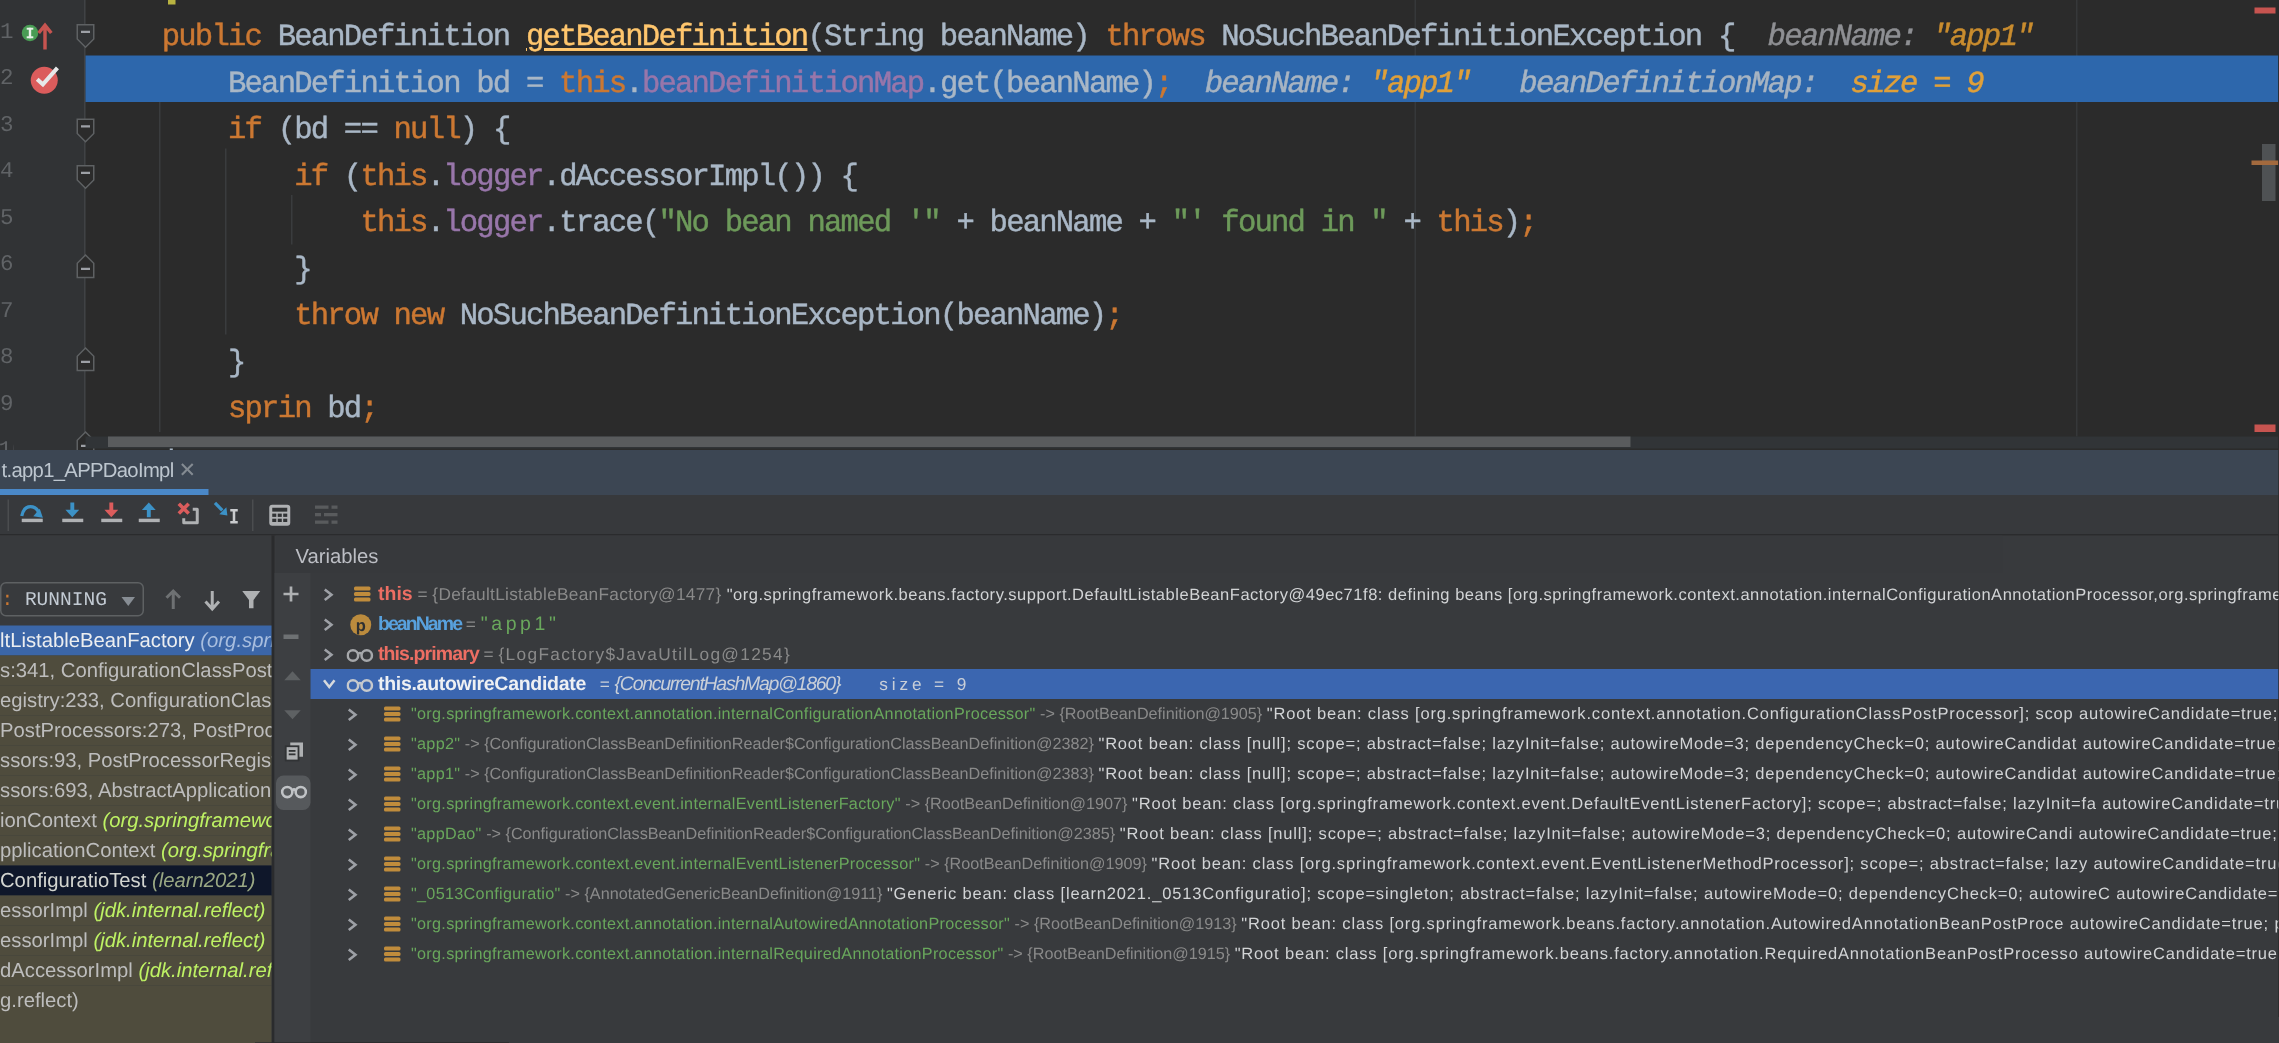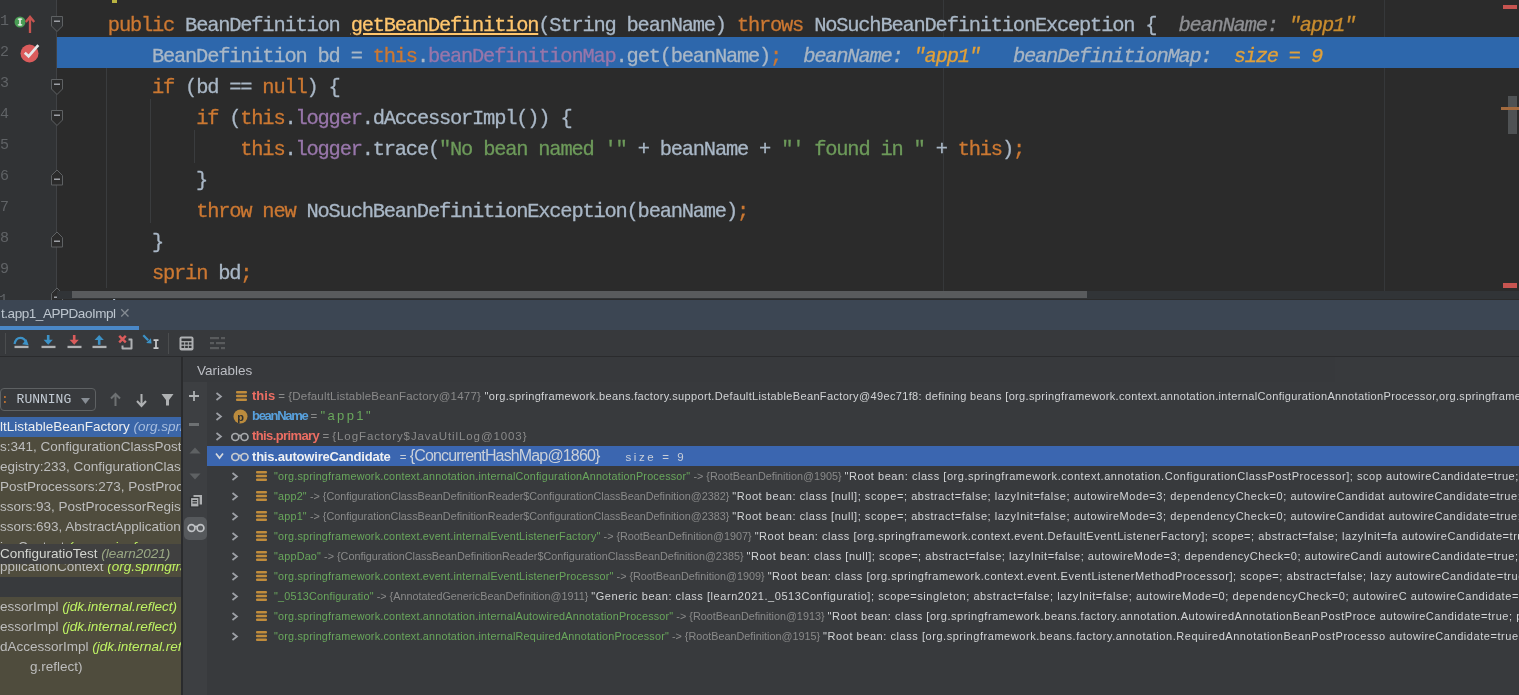--- a/index.html
+++ b/index.html
@@ -277,25 +277,25 @@
   </svg>
 
   <div class="frow" style="top:417px;background:#3b66a8;color:#eceef0;">ltListableBeanFactory <i style="color:#a8bedf;">(org.sprin</i></div>
   <div class="frow olv" style="top:437px;">s:341, ConfigurationClassPostPr</div>
   <div class="frow olv" style="top:457px;">egistry:233, ConfigurationClassP</div>
   <div class="frow olv" style="top:477px;">PostProcessors:273, PostProces</div>
   <div class="frow olv" style="top:497px;">ssors:93, PostProcessorRegistra</div>
   <div class="frow olv" style="top:517px;">ssors:693, AbstractApplicationC</div>
   <div class="frow olv" style="top:537px;">ionContext <i>(org.springframewo</i></div>
   <div class="frow olv" style="top:557px;">pplicationContext <i>(org.springfra</i></div>
-  <div class="frow" style="top:544px;background:#404040;color:#d3d5d0;">ConfiguratioTest <i style="color:#9aa884;">(learn2021)</i></div>
+  <div class="frow" style="top:577px;background:#0f172a;color:#d3d5d0;">ConfiguratioTest <i style="color:#9aa884;">(learn2021)</i></div>
   <div class="frow olv" style="top:597px;">essorImpl <i>(jdk.internal.reflect)</i></div>
   <div class="frow olv" style="top:617px;">essorImpl <i>(jdk.internal.reflect)</i></div>
   <div class="frow olv" style="top:637px;">dAccessorImpl <i>(jdk.internal.refle</i></div>
-  <div class="frow olv" style="top:657px;height:38px;padding-left:30px;">g.reflect)</div>
+  <div class="frow olv" style="top:657px;height:38px;">g.reflect)</div>
 </div>
 <div id="varrows">
   <div class="vrow" style="top:386px;">
     <svg class="chv" width="8" height="9">
         <path d="M1.5 1 L6 4.5 L1.5 8" fill="none" stroke="#9da0a6" stroke-width="1.7"></path>
       </svg>
     <svg class="ico" width="13" height="12">
         <g fill="#c08c3c">
           <rect x="1" y="1" width="11" height="2.6" rx="1"></rect>
           <rect x="1" y="4.7" width="11" height="2.6" rx="1"></rect>
@@ -318,34 +318,34 @@
     <svg class="chv" width="8" height="9">
         <path d="M1.5 1 L6 4.5 L1.5 8" fill="none" stroke="#9da0a6" stroke-width="1.7"></path>
       </svg>
     <svg class="ico gls" style="left:24px;" width="18" height="12">
         <g fill="none" stroke="#a6a8ab" stroke-width="1.7">
           <circle cx="4.3" cy="6" r="3.5"></circle>
           <circle cx="13.5" cy="6" r="3.5"></circle>
           <path d="M7.8 4.8 Q8.9 3.9 10 4.8"></path>
         </g>
       </svg>
-    <span class="txt"><span class="nred nm" style="letter-spacing:-0.6px;">this.primary</span><span class="gry"> = </span><span class="gry" style="letter-spacing:0.9px;">{LogFactory$JavaUtilLog@1003}</span></span>
+    <span class="txt"><span class="nred nm" style="letter-spacing:-0.6px;">this.primary</span><span class="gry"> = </span><span class="gry" style="letter-spacing:0.9px;">{LogFactory$JavaUtilLog@1254}</span></span>
   </div>
   <div class="vrow vsel" style="top:446px;">
     <svg class="chv" width="9" height="8">
         <path d="M1 1.5 L4.5 6 L8 1.5" fill="none" stroke="#d6d9dd" stroke-width="1.7"></path>
       </svg>
     <svg class="ico gls" style="left:24px;" width="18" height="12">
         <g fill="none" stroke="#c6c9cd" stroke-width="1.7">
           <circle cx="4.3" cy="6" r="3.5"></circle>
           <circle cx="13.5" cy="6" r="3.5"></circle>
           <path d="M7.8 4.8 Q8.9 3.9 10 4.8"></path>
         </g>
       </svg>
-    <span class="txt"><span class="nm" style="color:#eef0f3;letter-spacing:-0.2px;">this.autowireCandidate</span><span style="color:#c9cfd8;margin-left:6px;"> = </span><span style="color:#c9cfd8;font-size:16px;letter-spacing:-0.85px;">{ConcurrentHashMap@1860}</span><span style="color:#c9cfd8;letter-spacing:2.6px;margin-left:26px;">size = 9</span></span>
+    <span class="txt"><span class="nm" style="color:#eef0f3;letter-spacing:-0.2px;">this.autowireCandidate</span><span style="color:#c9cfd8;margin-left:6px;"> = </span><span style="color:#c9cfd8;font-size:13px;letter-spacing:-0.85px;font-style:italic;">{ConcurrentHashMap@1860}</span><span style="color:#c9cfd8;letter-spacing:2.6px;margin-left:26px;">size = 9</span></span>
   </div>
   <div class="vrow ch" style="top:466px;">
       <svg class="chv" width="8" height="9">
         <path d="M1.5 1 L6 4.5 L1.5 8" fill="none" stroke="#9da0a6" stroke-width="1.7"></path>
       </svg>
       <svg class="ico" width="13" height="12">
         <g fill="#c08c3c">
           <rect x="1" y="1" width="11" height="2.6" rx="1"></rect>
           <rect x="1" y="4.7" width="11" height="2.6" rx="1"></rect>
           <rect x="1" y="8.4" width="11" height="2.6" rx="1"></rect>

